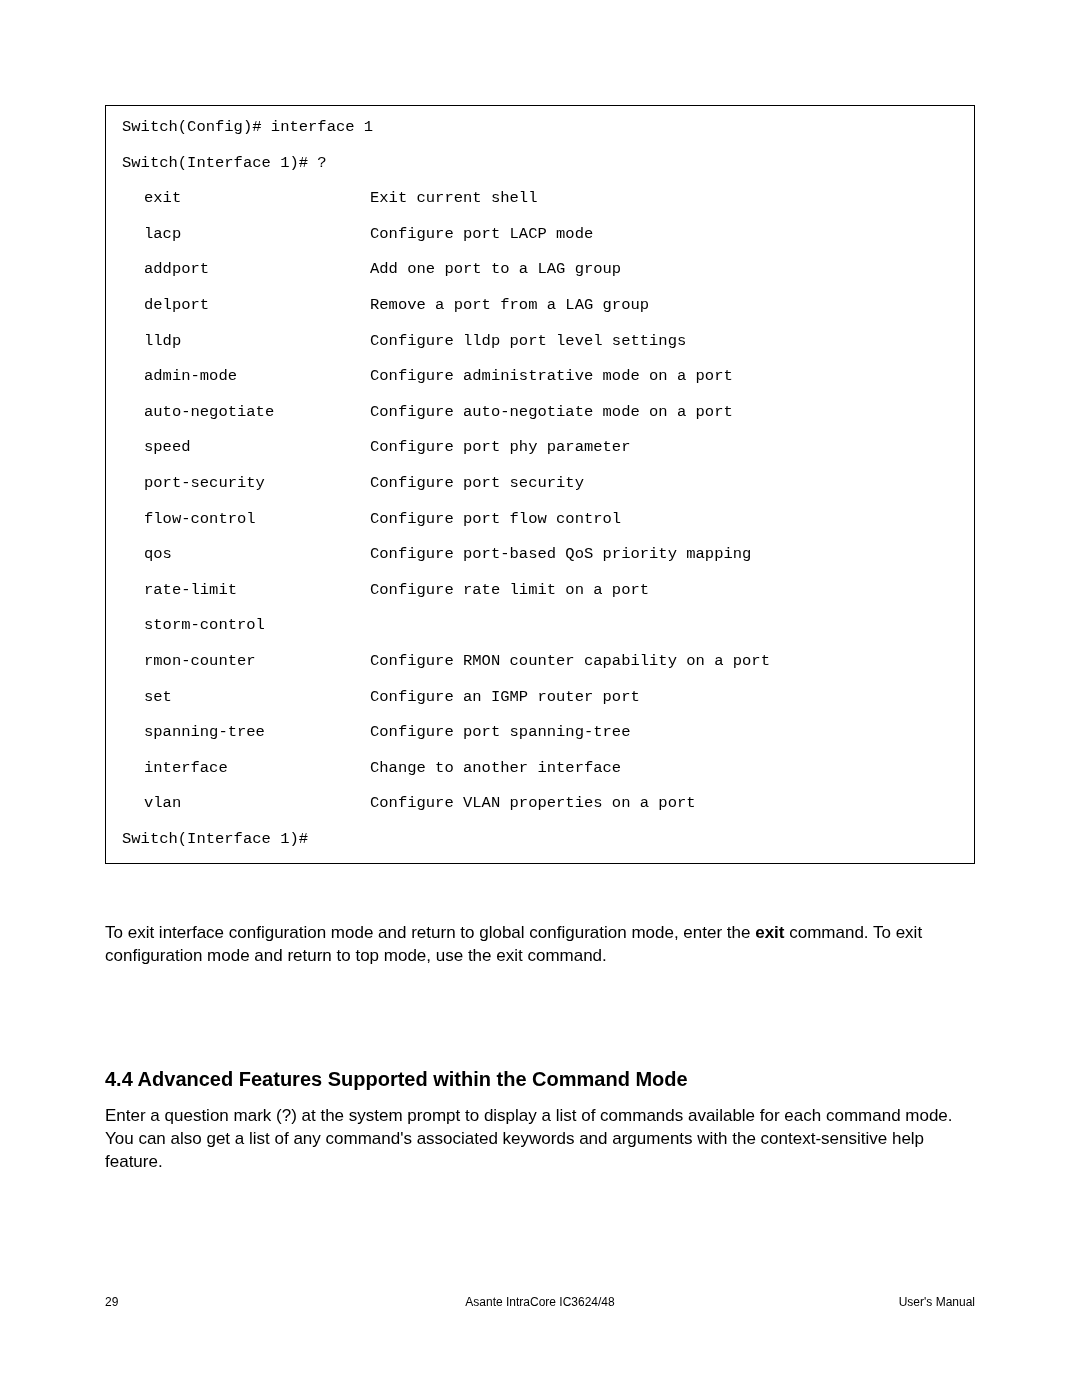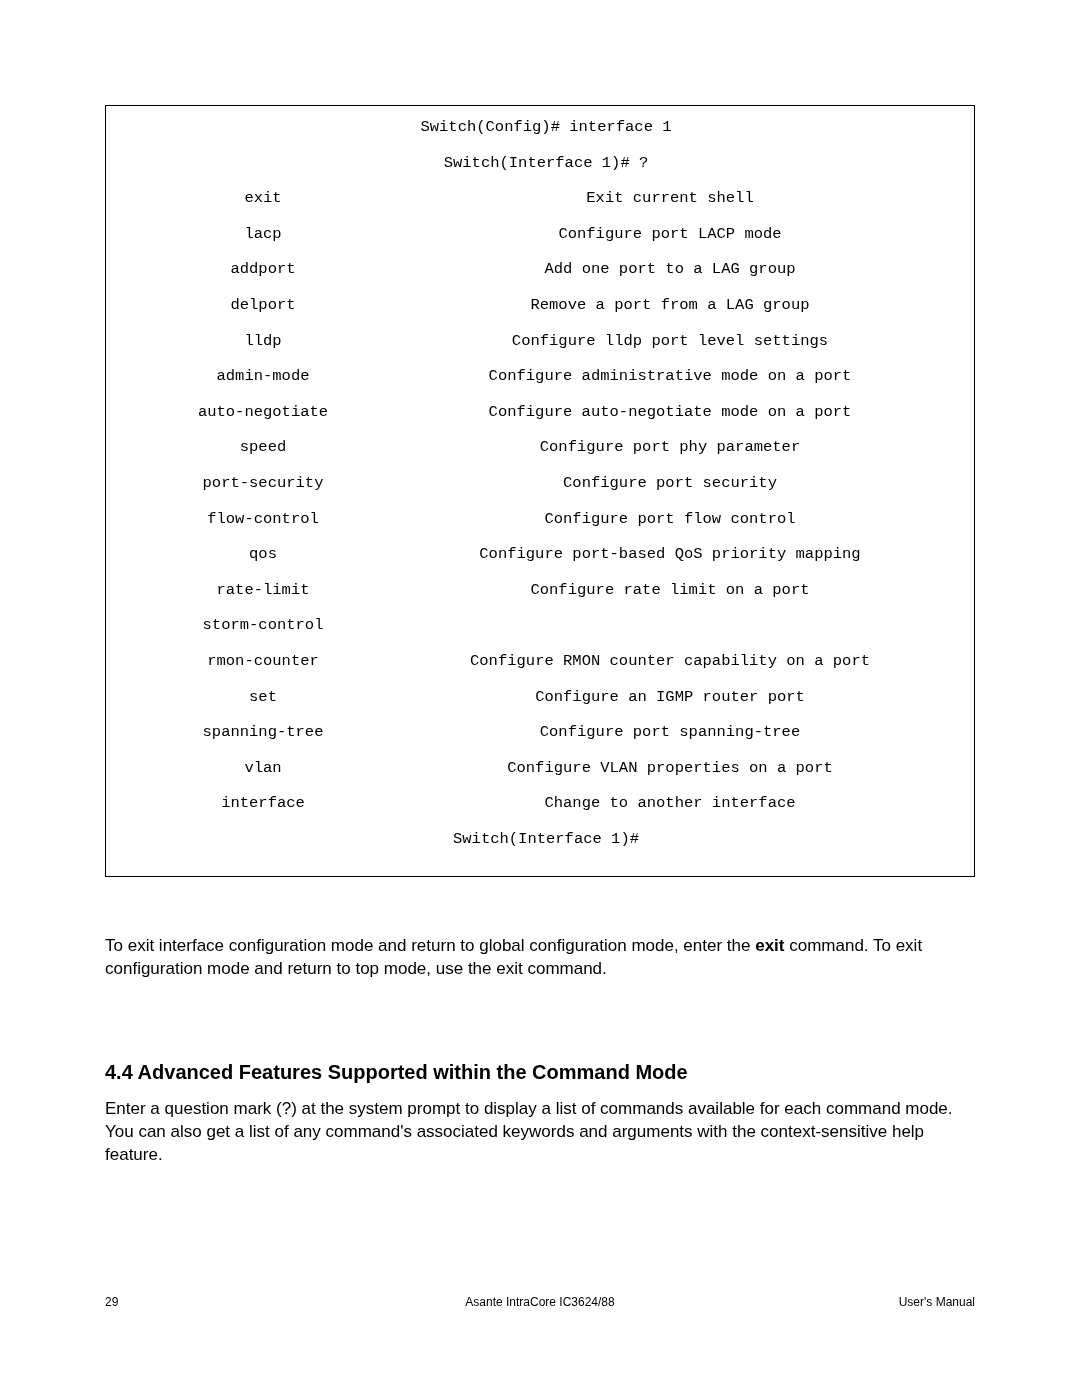--- a/index.html
+++ b/index.html
@@ -10,25 +10,24 @@
     body {
       font-family: Arial, Helvetica, sans-serif;
       background: white;
       width: 1080px;
       height: 1397px;
       position: relative;
       padding: 105px 105px 50px 105px;
     }
     .terminal-box {
       border: 1px solid black;
-      padding: 12px 10px 12px 22px;
+      padding: 12px 10px 12px 16px;
       font-family: 'Courier New', Courier, monospace;
       font-size: 15.5px;
       line-height: 1.2;
-      text-align: center;
     }
     .term-line {
       margin-bottom: 17px;
       white-space: pre;
     }
     .term-line:last-child {
       margin-bottom: 0;
     }
     .cmd-row {
       display: flex;
@@ -46,21 +45,21 @@
       font-size: 17px;
       line-height: 1.35;
       margin-top: 58px;
     }
     .body-text b {
       font-weight: bold;
     }
     .section-heading {
       font-size: 20px;
       font-weight: bold;
-      margin-top: 80px;
+      margin-top: 100px;
     }
     .section-body {
       font-size: 17px;
       line-height: 1.35;
       margin-top: 14px;
     }
     .footer {
       position: absolute;
       bottom: 88px;
       left: 105px;
@@ -146,36 +145,36 @@
       </div>
       <div class="cmd-row">
         <div class="cmd-name">set</div>
         <div class="cmd-desc">Configure an IGMP router port</div>
       </div>
       <div class="cmd-row">
         <div class="cmd-name">spanning-tree</div>
         <div class="cmd-desc">Configure port spanning-tree</div>
       </div>
       <div class="cmd-row">
+        <div class="cmd-name">interface</div>
+        <div class="cmd-desc">Change to another interface</div>
+      </div>
+      <div class="cmd-row">
         <div class="cmd-name">vlan</div>
         <div class="cmd-desc">Configure VLAN properties on a port</div>
       </div>
-      <div class="cmd-row">
-        <div class="cmd-name">interface</div>
-        <div class="cmd-desc">Change to another interface</div>
-      </div>
     </div>
-  <div class="term-line" style="margin-bottom:16px;">Switch(Interface 1)#</div>
+  <div class="term-line" style="margin-bottom:3px;">Switch(Interface 1)#</div>
 </div>
 
 <p class="body-text">
   <span>To exit interface configuration mode and return to global configuration mode, enter the </span><b>exit</b><span> command. To exit configuration mode and return to top mode, use the exit command.</span>
 </p>
 
 <h2 class="section-heading">4.4 Advanced Features Supported within the Command Mode</h2>
 
 <p class="section-body">Enter a question mark (?) at the system prompt to display a list of commands available for each command mode. You can also get a list of any command's associated keywords and arguments with the context-sensitive help feature.</p>
 
 <div class="footer">
   <span class="footer-page">29</span>
-  <span class="footer-center">Asante IntraCore IC3624/88</span>
+  <span class="footer-center">Asante IntraCore IC3624/48</span>
   <span class="footer-right">User's Manual</span>
 </div>
 
 </body></html>

